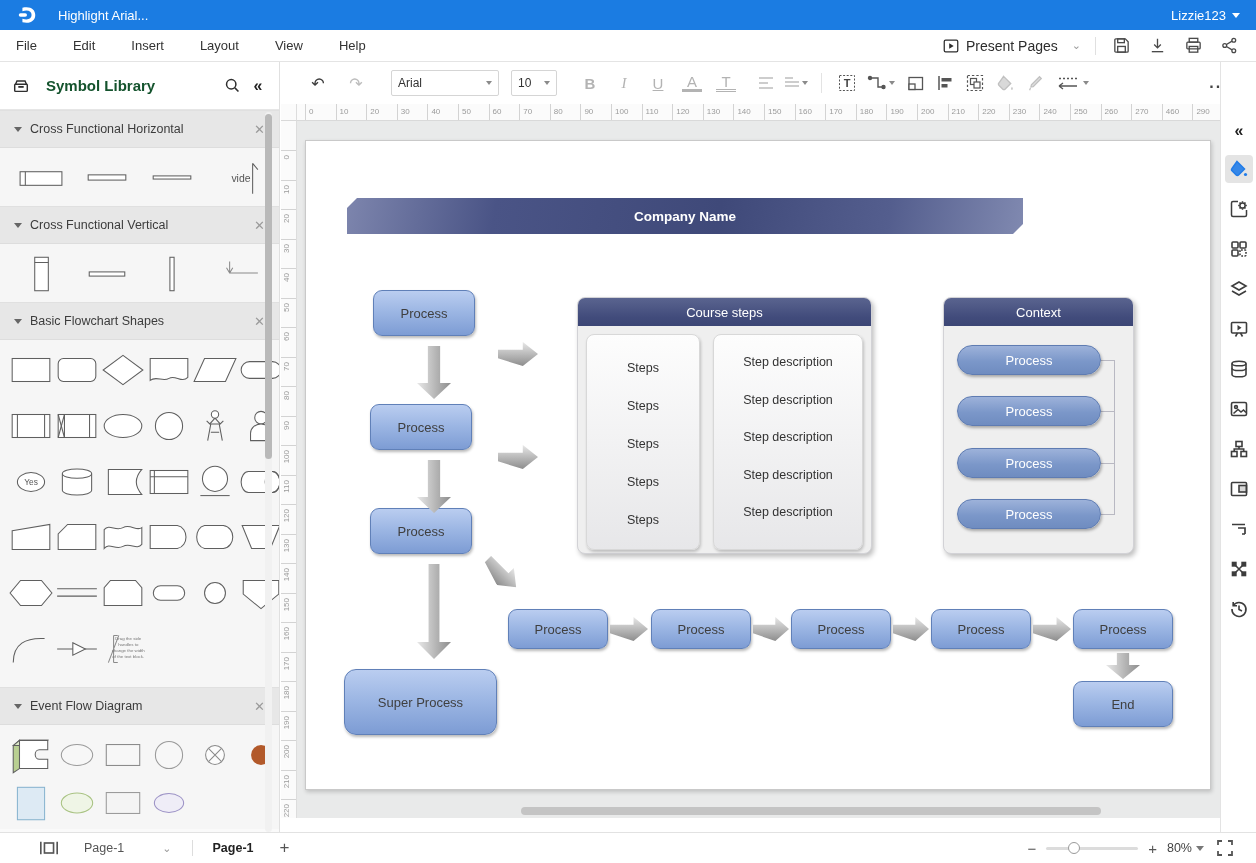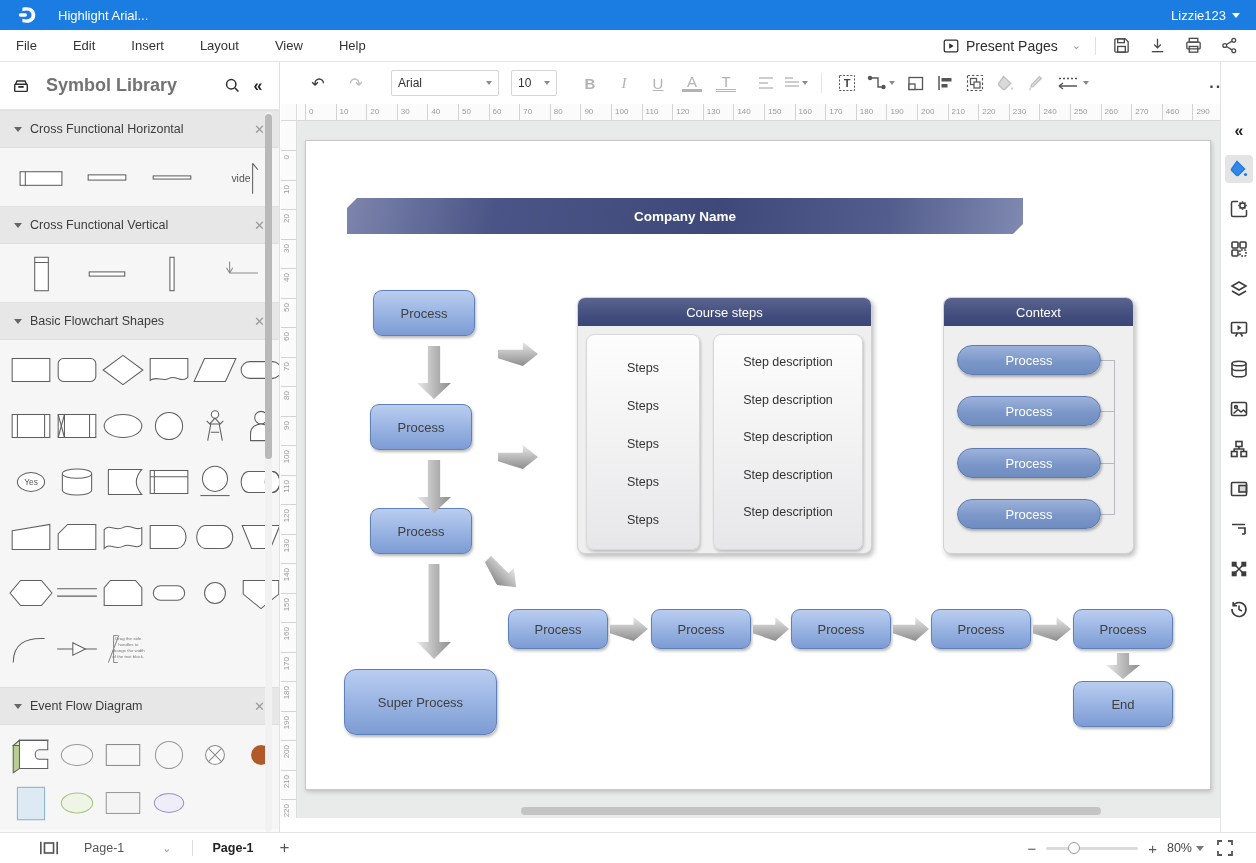--- a/index.html
+++ b/index.html
@@ -20,21 +20,21 @@
   .menu-item:first-child { margin-left:3px; }
   #menubar-right { margin-left:auto; display:flex; align-items:center; gap:14px; margin-right:16px; }
   #present-pages { display:flex; align-items:center; gap:6px; font-size:14px; color:#2d2d2d; cursor:pointer; }
   .mb-sep { width:1px; height:18px; background:#e0e0e0; }
   .mb-icon { width:22px; height:22px; display:flex; align-items:center; justify-content:center; cursor:pointer; }
   .mb-caret { color:#9a9a9a; font-size:11px; cursor:pointer; }
 
   
   #sidebar { position:absolute; left:0; top:62px; width:280px; height:770px; background:#fafafa; border-right:1px solid #e0e0e0; overflow:hidden; }
   #sidebar-header { height:48px; display:flex; align-items:center; border-bottom:1px solid #e6e6e6; background:#fff; }
-  #sidebar-title { font-size:18px; font-weight:bold; color:#737373; margin-left:12px; }
+  #sidebar-title { font-size:15px; font-weight:bold; color:#14532d; margin-left:12px; }
   #sidebar-header .sp { margin-left:auto; }
   .sb-hicon { width:26px; height:26px; display:flex; align-items:center; justify-content:center; cursor:pointer; color:#333; }
   .collapse-glyph { font-size:16px; color:#222; font-weight:bold; }
   .section-header { height:38px; background:#e7e7e7; display:flex; align-items:center; font-size:12.5px; color:#3c3c3c; border-bottom:1px solid #ddd; border-top:1px solid #e0e0e0; }
   .sec-arrow { width:0; height:0; border-left:4px solid transparent; border-right:4px solid transparent; border-top:5px solid #666; margin:0 8px 0 14px; }
   .sec-close { margin-left:auto; margin-right:14px; color:#9a9a9a; font-size:13px; cursor:pointer; }
   .section-content { background:#f6f6f6; display:grid; padding:6px 8px; }
   .cols4 { grid-template-columns:repeat(4,1fr); }
   .cols5 { grid-template-columns:repeat(6,1fr); }
   .shape-cell { height:48px; display:flex; align-items:center; justify-content:center; cursor:pointer; }

